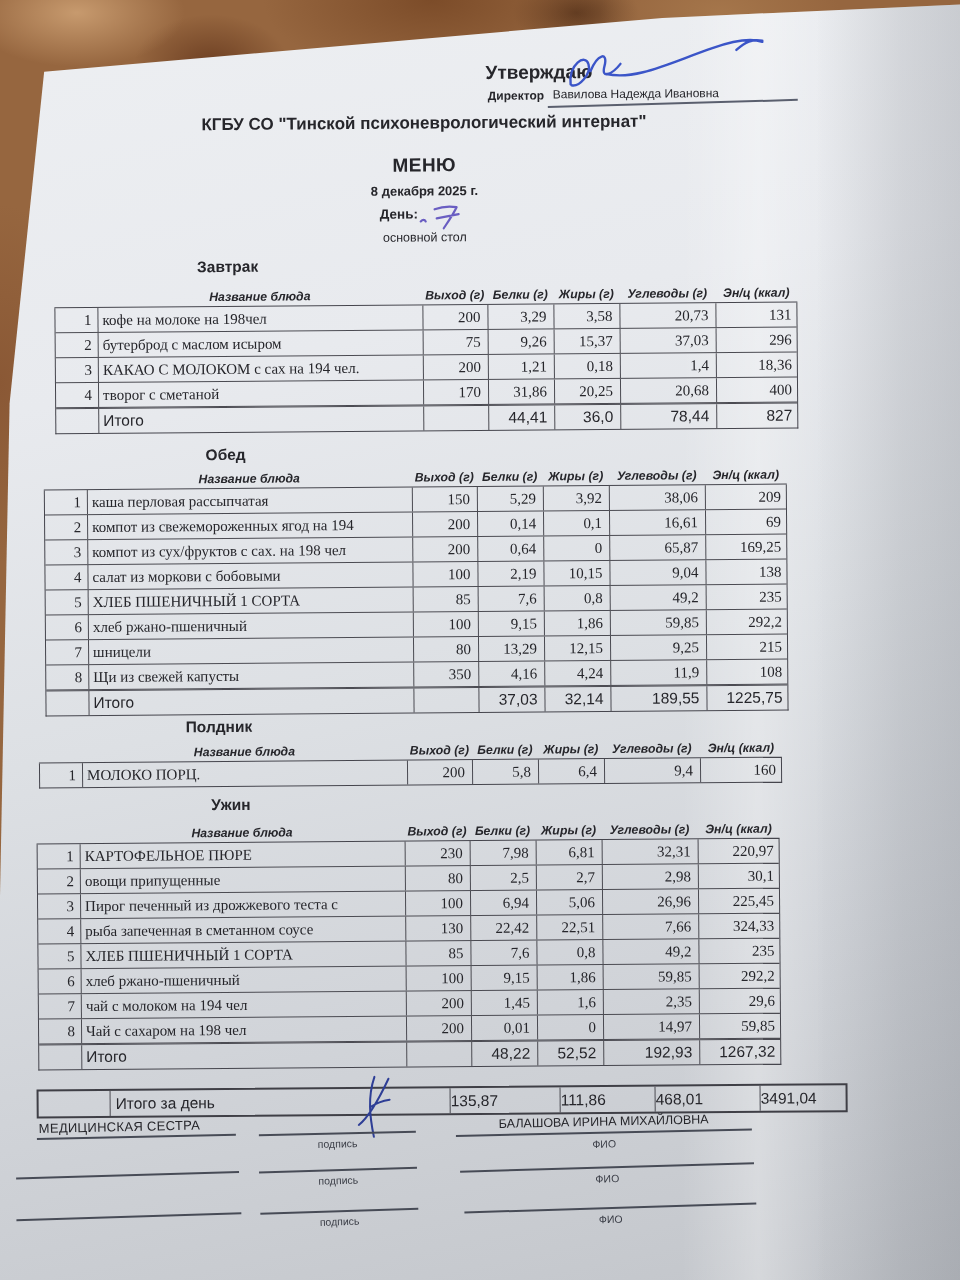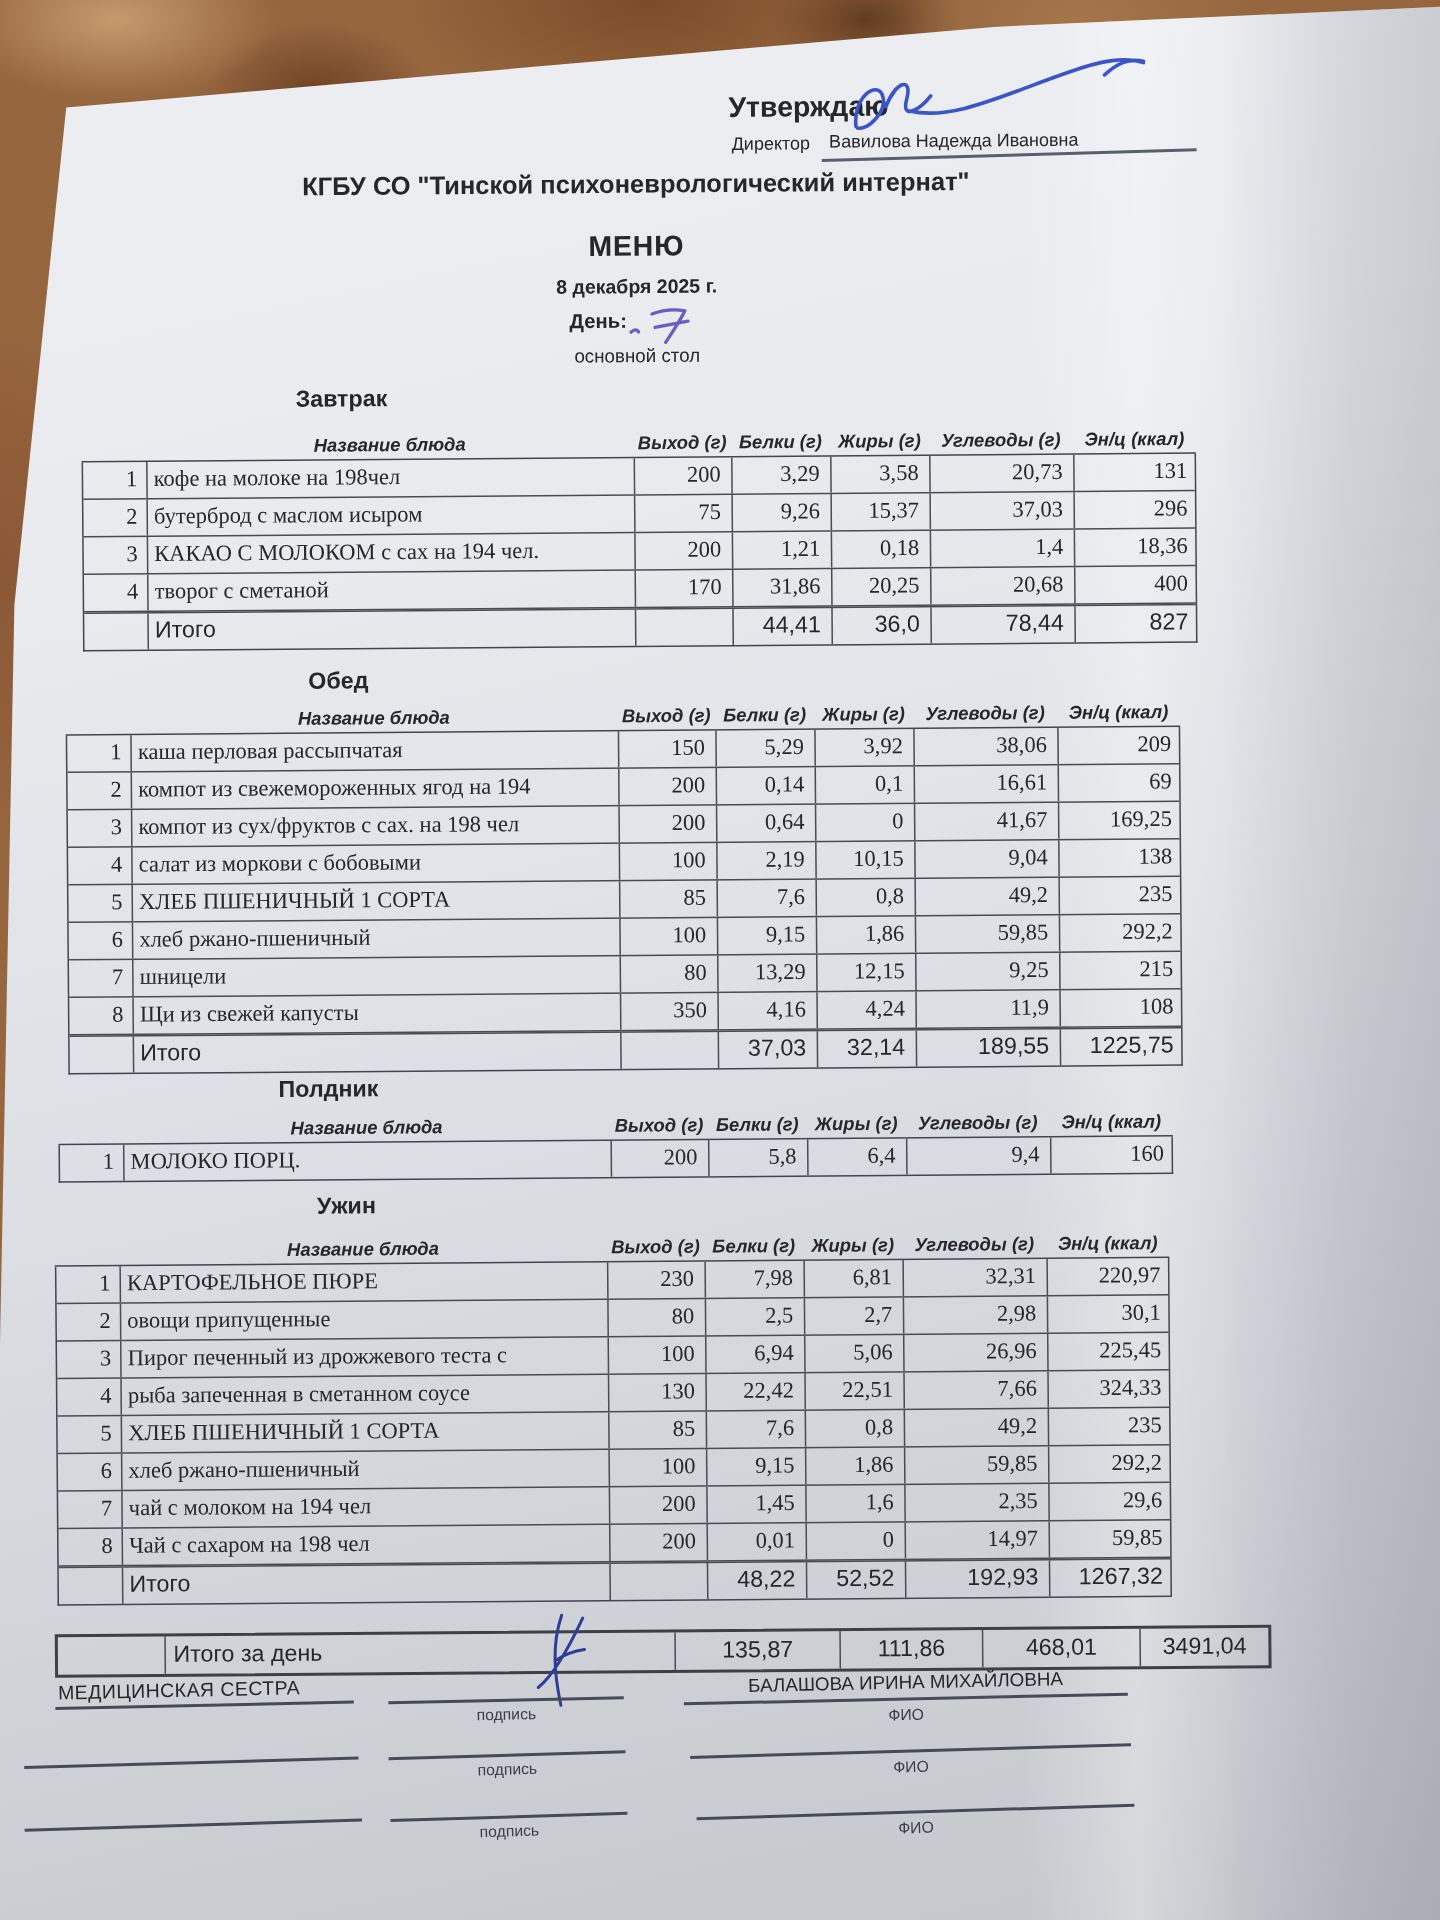--- a/index.html
+++ b/index.html
@@ -68,21 +68,21 @@
     position:absolute;top:1086px;left:33px;
     display:grid;grid-template-columns:72px 340px 110px 95px 105px 85px;
     border:2px solid #3f3f46;
   }
   .dt-cell{
     height:25px;line-height:25px;font-size:15.5px;
     border-right:1.6px solid #4b4b52;overflow:hidden;white-space:nowrap;
   }
   .dt-cell:last-child{border-right:none;}
   .dt-label{padding-left:5px;}
-  .dt-val{text-align:center;padding-right:0;}
+  .dt-val{text-align:left;padding-right:0;}
 
   
   .sigrow{position:absolute;left:0;width:860px;height:40px;}
   .sigline{position:absolute;height:1.5px;background:#474b56;}
   .siglabel{position:absolute;font-size:10.5px;color:#3a3d46;text-align:center;}
   .sigtitle{position:absolute;font-size:13px;letter-spacing:.3px;}
   .sigfio{position:absolute;font-size:12.5px;text-align:center;}
 
   svg{position:absolute;overflow:visible;}
   svg path{fill:none;stroke-linecap:round;stroke-linejoin:round;}
@@ -92,21 +92,21 @@
 
 <div class="surface"></div>
 <div class="paper"></div>
 
 <div class="content">
 
   <div class="abs t-approve" style="left:490px;top:62px;">Утверждаю</div>
   <svg style="left:545px;top:30px;" width="230" height="70" viewBox="0 0 230 70">
     <path d="M30 55 C28 35 45 24 48 35 C51 45 38 58 31 56 M50 42 C57 25 68 22 64 37 C60 51 72 45 80 35 M66 45 C95 52 130 34 172 20 C195 12 210 10 222 14 M196 22 C205 14 212 11 222 13" stroke="#3b55c8" stroke-width="2.4"></path>
   </svg>
-  <div class="abs t-small" style="left:492px;top:89px;">Директор</div>
+  <div class="abs t-small" style="left:492px;top:89px;font-weight:bold;">Директор</div>
   <div class="abs t-small" style="left:557px;top:88px;">Вавилова Надежда Ивановна</div>
   <div class="rule" style="left:552px;top:104px;width:250px;transform:rotate(-1.2deg);"></div>
 
   <div class="abs center-line t-org" style="top:113px;">КГБУ СО "Тинской психоневрологический интернат"</div>
   <div class="abs center-line t-menu" style="top:154px;">МЕНЮ</div>
   <div class="abs center-line t-date" style="top:183px;">8 декабря 2025 г.</div>
   <div class="abs t-day" style="left:383px;top:206px;">День:</div>
   <svg style="left:418px;top:200px;" width="55" height="32" viewBox="0 0 55 32">
     <path d="M6 21 C8 19 10 19 11 21 M20 9 C28 6 36 6 42 7 C38 15 33 22 29 28 M22 18 L44 14" stroke="#6a5ec2" stroke-width="2.2"></path>
   </svg>
@@ -201,21 +201,21 @@
             <div class="cell val">0,1</div>
             <div class="cell val">16,61</div>
             <div class="cell val">69</div>
           </div>
           <div class="trow body">
             <div class="cell num">3</div>
             <div class="cell name">компот из сух/фруктов с сах. на 198 чел</div>
             <div class="cell val">200</div>
             <div class="cell val">0,64</div>
             <div class="cell val">0</div>
-            <div class="cell val">41,67</div>
+            <div class="cell val">65,87</div>
             <div class="cell val">169,25</div>
           </div>
           <div class="trow body">
             <div class="cell num">4</div>
             <div class="cell name">салат из моркови с бобовыми</div>
             <div class="cell val">100</div>
             <div class="cell val">2,19</div>
             <div class="cell val">10,15</div>
             <div class="cell val">9,04</div>
             <div class="cell val">138</div>

